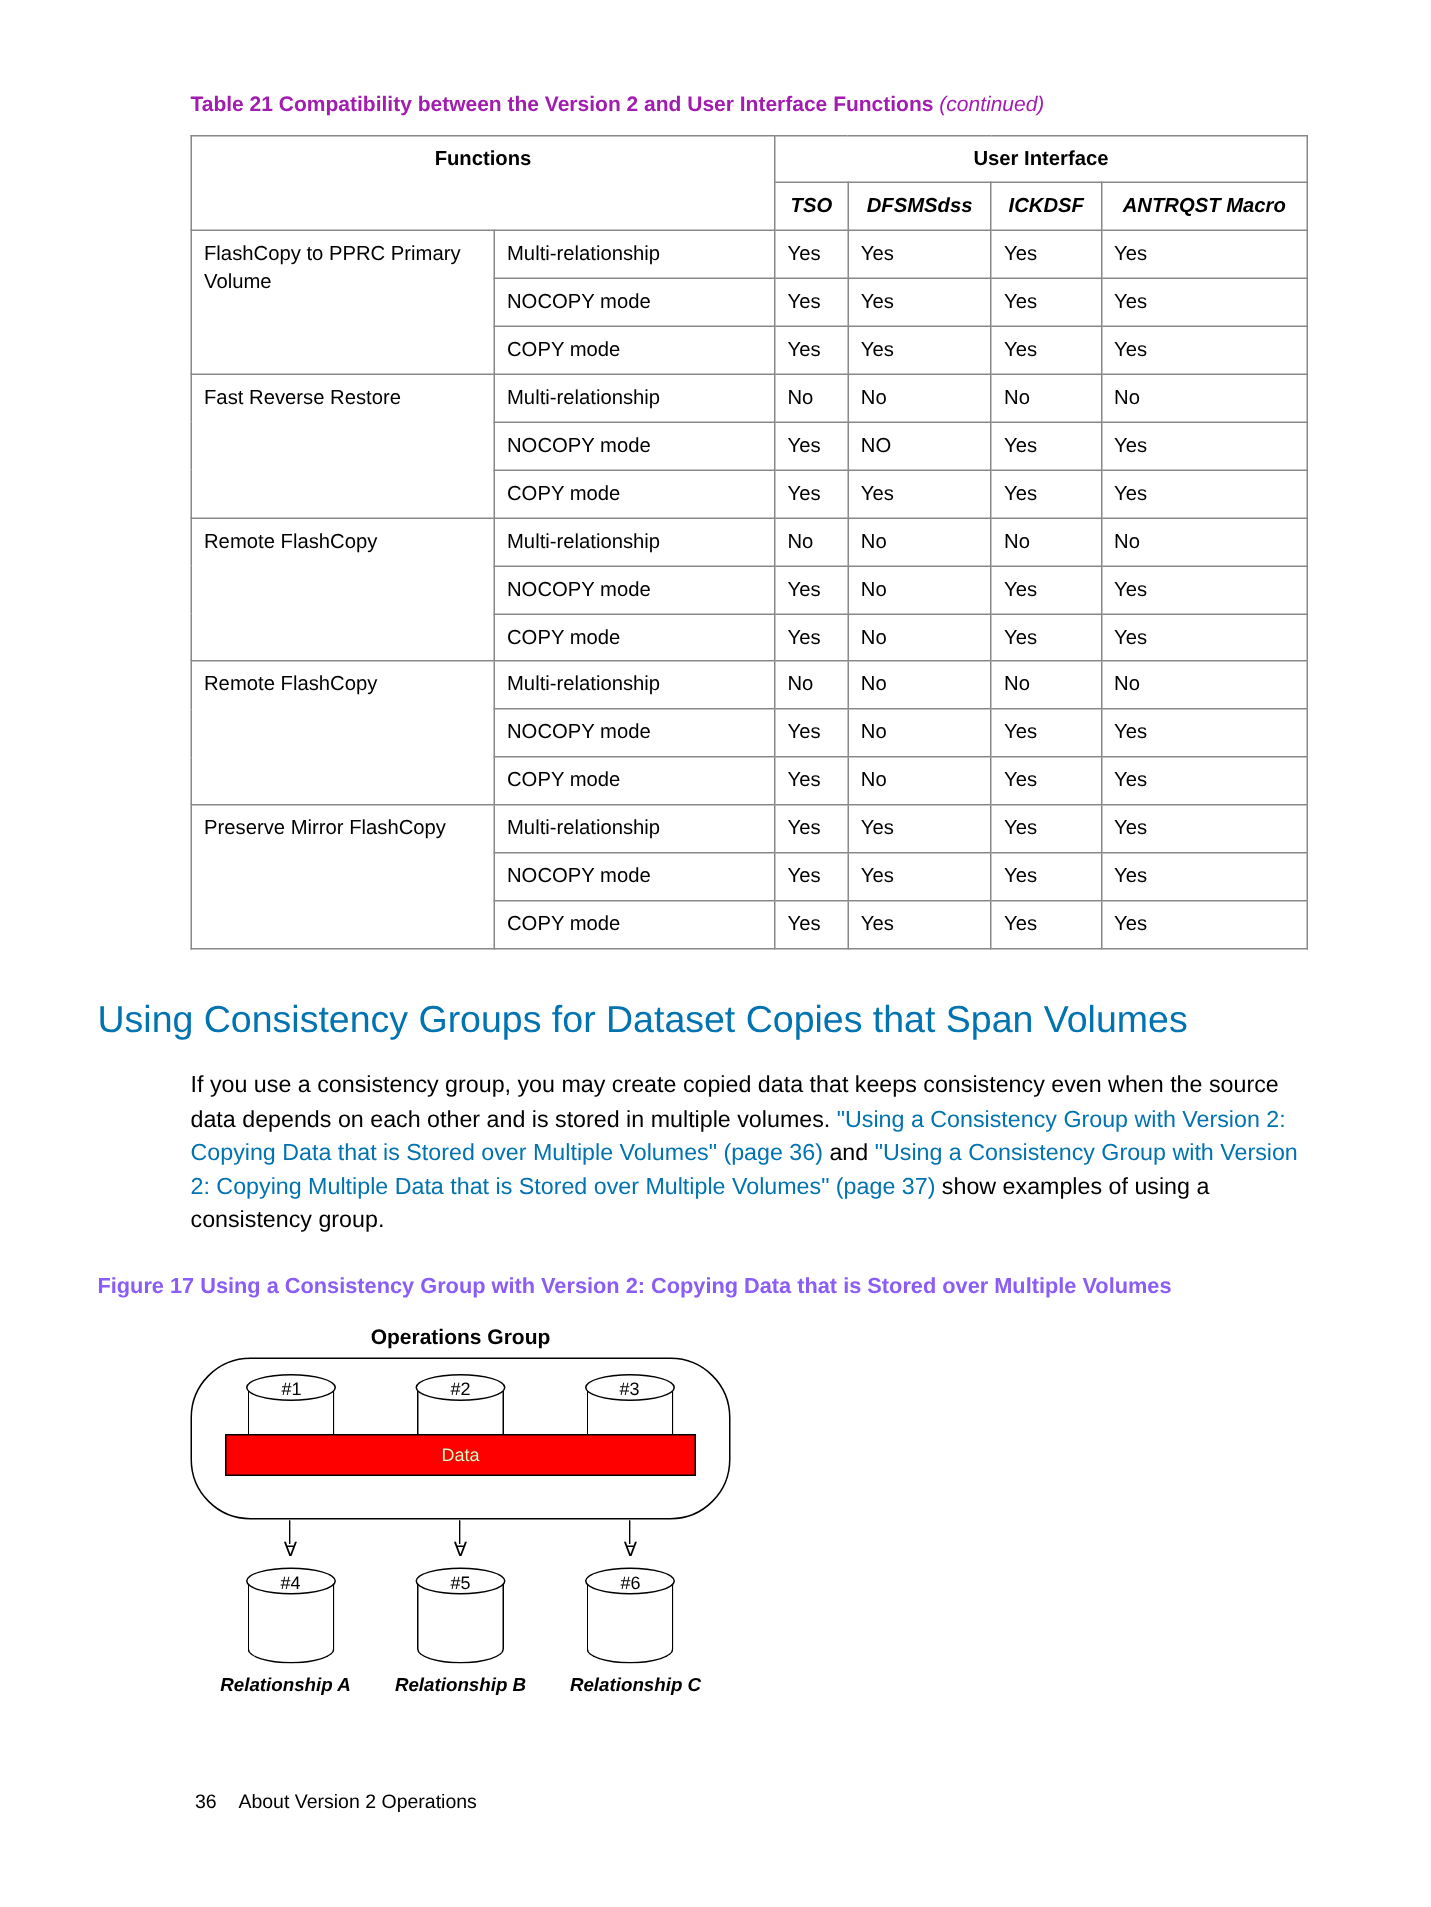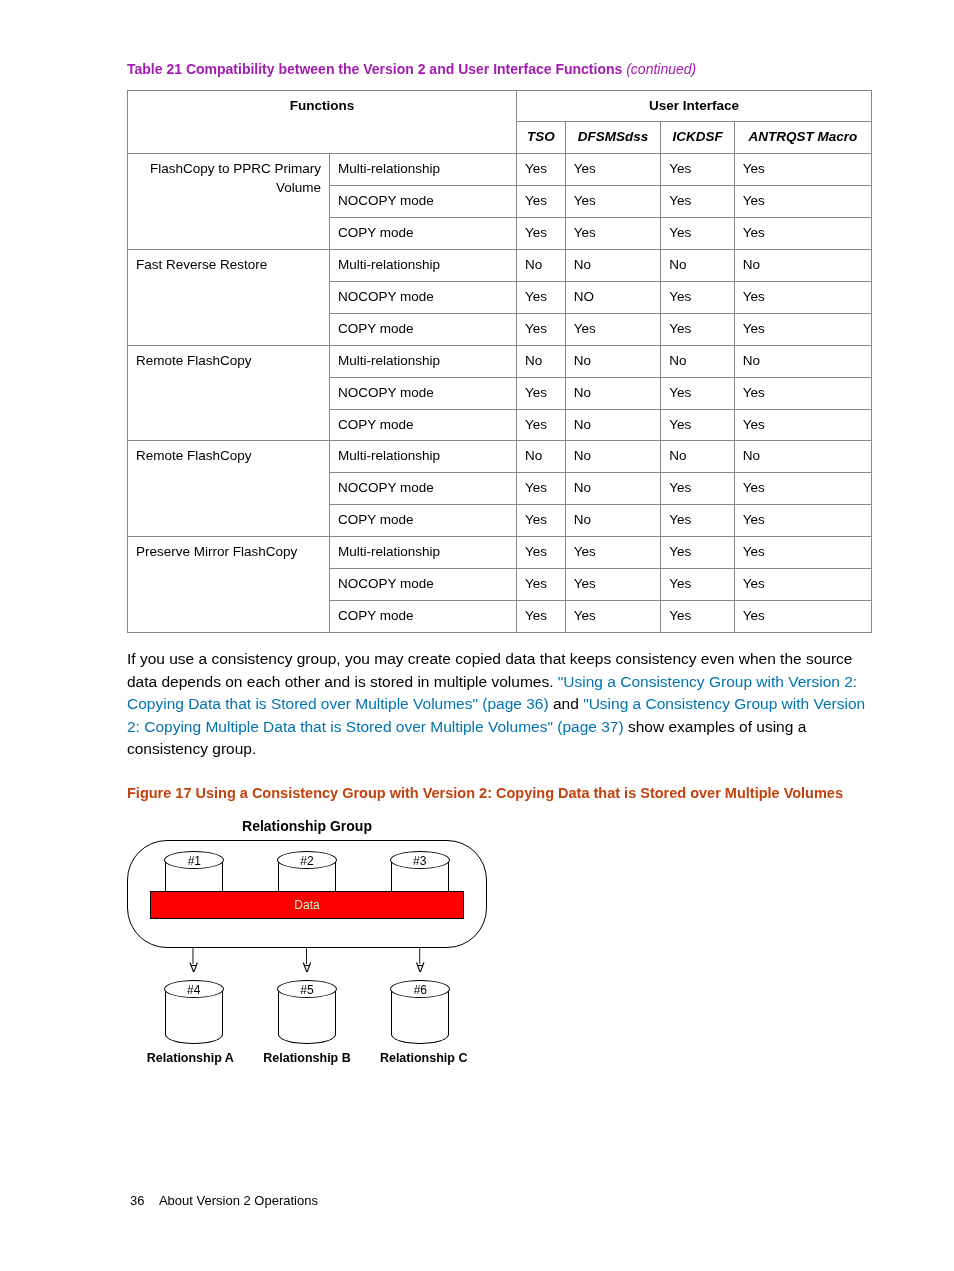--- a/index.html
+++ b/index.html
@@ -51,24 +51,23 @@
   }
   .body-text {
     margin-left: 62px;
     font-size: 15.5px;
     line-height: 1.45;
   }
   .link {
     color: #0073b0;
   }
   .figure-caption {
-    color: #c2410c;
+    color: #8b5cf6;
     font-weight: bold;
     font-size: 14.5px;
-    margin-left: 62px;
     margin-top: 22px;
     margin-bottom: 14px;
     line-height: 1.4;
   }
   .figure {
     margin-left: 62px;
     width: 360px;
   }
   .cg-title {
     font-weight: bold;
@@ -166,20 +165,21 @@
     justify-content: space-around;
     margin-top: 6px;
     padding: 0 5px;
     font-family: Arial Black, Arial, sans-serif;
     font-size: 12.5px;
     font-weight: bold;
   }
   .rel-labels span {
     flex: 1;
     text-align: center;
+    font-style: italic;
   }
   .footer {
     position: absolute;
     bottom: 40px;
     left: 65px;
     font-size: 13px;
     text-align: right;
   }
   .page-wrapper {
     position: relative;
@@ -211,21 +211,21 @@
     </tr>
     <tr>
       <th class="sub-th">TSO</th>
       <th class="sub-th">DFSMSdss</th>
       <th class="sub-th">ICKDSF</th>
       <th class="sub-th">ANTRQST Macro</th>
     </tr>
   </thead>
   <tbody id="table-body">
         <tr>
-          <td rowspan="3" style="width: 185px; text-align: right;">FlashCopy to PPRC Primary Volume</td>
+          <td rowspan="3" style="width: 185px;">FlashCopy to PPRC Primary Volume</td>
           <td style="width: 170px;">Multi-relationship</td>
           <td>Yes</td>
           <td>Yes</td>
           <td>Yes</td>
           <td>Yes</td>
         </tr>
         <tr>
           <td style="width: 170px;">NOCOPY mode</td>
           <td>Yes</td>
           <td>Yes</td>
@@ -323,29 +323,30 @@
         <tr>
           <td style="width: 170px;">COPY mode</td>
           <td>Yes</td>
           <td>Yes</td>
           <td>Yes</td>
           <td>Yes</td>
         </tr>
       </tbody>
 </table>
 
+<h2 class="section-heading">Using Consistency Groups for Dataset Copies that Span Volumes</h2>
 
 <p class="body-text">
   <span>If you use a consistency group, you may create copied data that keeps consistency even when the source data depends on each other and is stored in multiple volumes. </span><span class="link">"Using a Consistency Group with Version 2: Copying Data that is Stored over Multiple Volumes" (page 36)</span><span> and </span><span class="link">"Using a Consistency Group with Version 2: Copying Multiple Data that is Stored over Multiple Volumes" (page 37)</span><span> show examples of using a consistency group.</span>
 </p>
 
 <div class="figure-caption">Figure 17 Using a Consistency Group with Version 2: Copying Data that is Stored over Multiple Volumes</div>
 
 <div class="figure">
-  <div class="cg-title">Relationship Group</div>
+  <div class="cg-title">Operations Group</div>
 
   <div class="group-box">
     <div class="top-cyls">
       <div class="cyl">
         <div class="cyl-top"></div>
             <div class="cyl-label">#1</div>
             <div class="cyl-body"></div>
       </div>
       <div class="cyl">
         <div class="cyl-top"></div>

